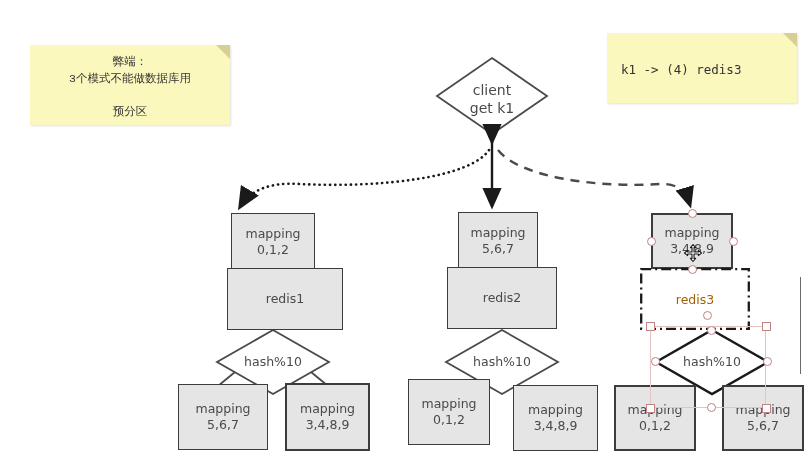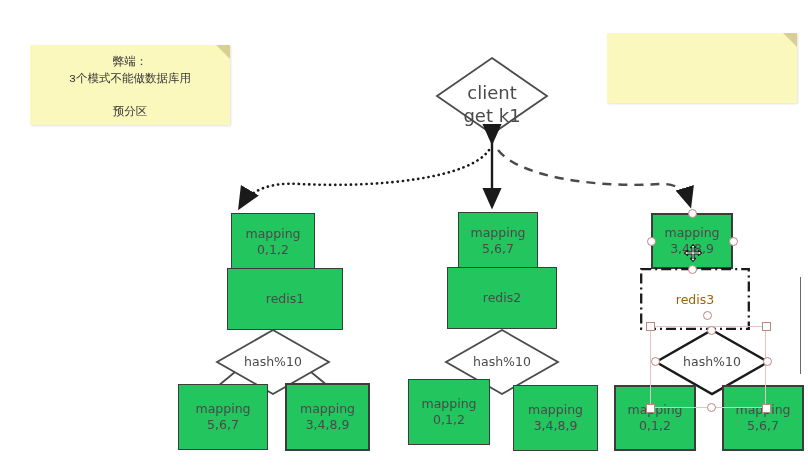--- a/index.html
+++ b/index.html
@@ -39,21 +39,21 @@
     position: absolute;
     left: 0; right: 0;
     text-align: center;
     color: #333333;
     line-height: 1.45;
     white-space: pre-line;
   }
 
   
   .box {
-    background: #22c55e;
+    background: #e5e5e5;
     border: 1.6px solid #3c3c3c;
     display: flex;
     align-items: center;
     justify-content: center;
     text-align: center;
     line-height: 1.25;
     color: #4a4a4a;
   }
   .box.thick { border-width: 2.4px; }
   .box .lbl { white-space: pre-line; }
@@ -129,23 +129,24 @@
 <div class="abs note" style="left:30px; top:45px; width:200px; height:80px;font-family:Liberation Mono, monospace;">
   <span class="fold"></span>
   <div class="note-text" style="top:9px; font-size:11.5px;">弊端：
 3个模式不能做数据库用
 
 预分区</div>
 </div>
 
 <div class="abs note" style="left:607px; top:33px; width:190px; height:70px;">
   <span class="fold"></span>
-</div>
-
-<div class="diamond-label" style="left:437px; top:82px; width:110px; font-size:18px;">client
+  <div class="note-text" style="top:28px; font-size:12.5px; text-align:left; padding-left:14px; font-family:'DejaVu Sans Mono','Liberation Mono',monospace;">k1 -&gt;  (4) redis3</div>
+</div>
+
+<div class="diamond-label" style="left:437px; top:82px; width:110px; font-size:14px;">client
 get k1</div>
 
 <div class="abs box" style="left:231px; top:213px; width:84px; height:58px;">
   <span class="lbl" style="font-size:12.5px;">mapping
 0,1,2</span>
 </div>
 <div class="abs box" style="left:227px; top:268px; width:116px; height:62px;">
   <span class="lbl" style="font-size:12.5px;">redis1</span>
 </div>
 <div class="diamond-label" style="left:217px; top:354px; width:112px; font-size:12.5px;">hash%10</div>

